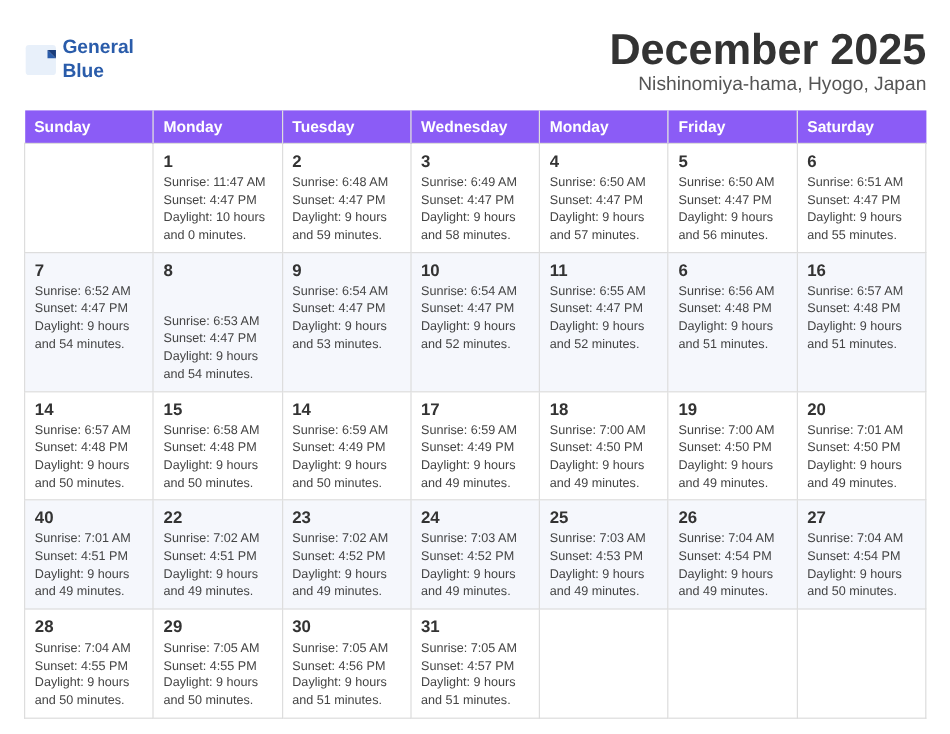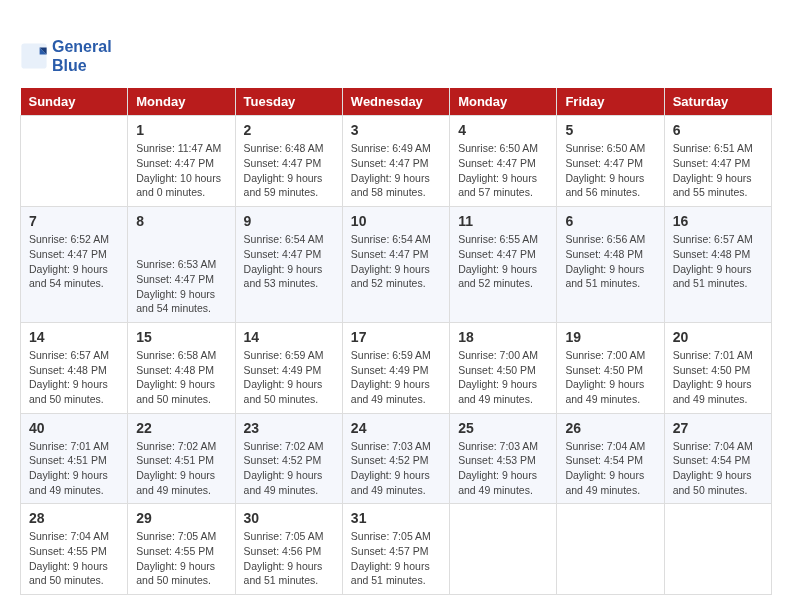--- a/index.html
+++ b/index.html
@@ -31,29 +31,28 @@
     }
     .location-title {
       font-size: 16px;
       color: #555;
     }
     .top-row {
       display: flex;
       justify-content: space-between;
       align-items: center;
       margin-bottom: 8px;
-      margin-top: 17px;
     }
     table {
       width: 100%;
       border-collapse: collapse;
       font-size: 11px;
     }
     th {
-      background-color: #b91c1c;
+      background-color: #8b5cf6;
       color: #fff;
       padding: 6px 8px;
       text-align: left;
       font-size: 13px;
       font-weight: bold;
     }
     td {
       border: 1px solid #ddd;
       padding: 6px 8px;
       vertical-align: top;
@@ -95,20 +94,22 @@
         <rect x="2" y="2" width="36" height="36" rx="4" fill="#e8f0fa"></rect>
         <polygon points="28,8 38,18 28,18" fill="#2a5caa"></polygon>
         <polygon points="28,8 38,8 38,18" fill="#1a3c7a"></polygon>
       </svg>
       <div>
         <div style="font-size:16px;font-weight:bold;color:#2a5caa;line-height:1.2;">General</div>
         <div style="font-size:16px;font-weight:bold;color:#2a5caa;line-height:1.2;">Blue</div>
       </div>
     </div>
     <div class="title-section">
+      <div class="month-title">December 2025</div>
+      <div class="location-title">Nishinomiya-hama, Hyogo, Japan</div>
     </div>
   </div>
 
   <table>
     <thead>
       <tr>
         <th>Sunday</th>
         <th>Monday</th>
         <th>Tuesday</th>
         <th>Wednesday</th>

